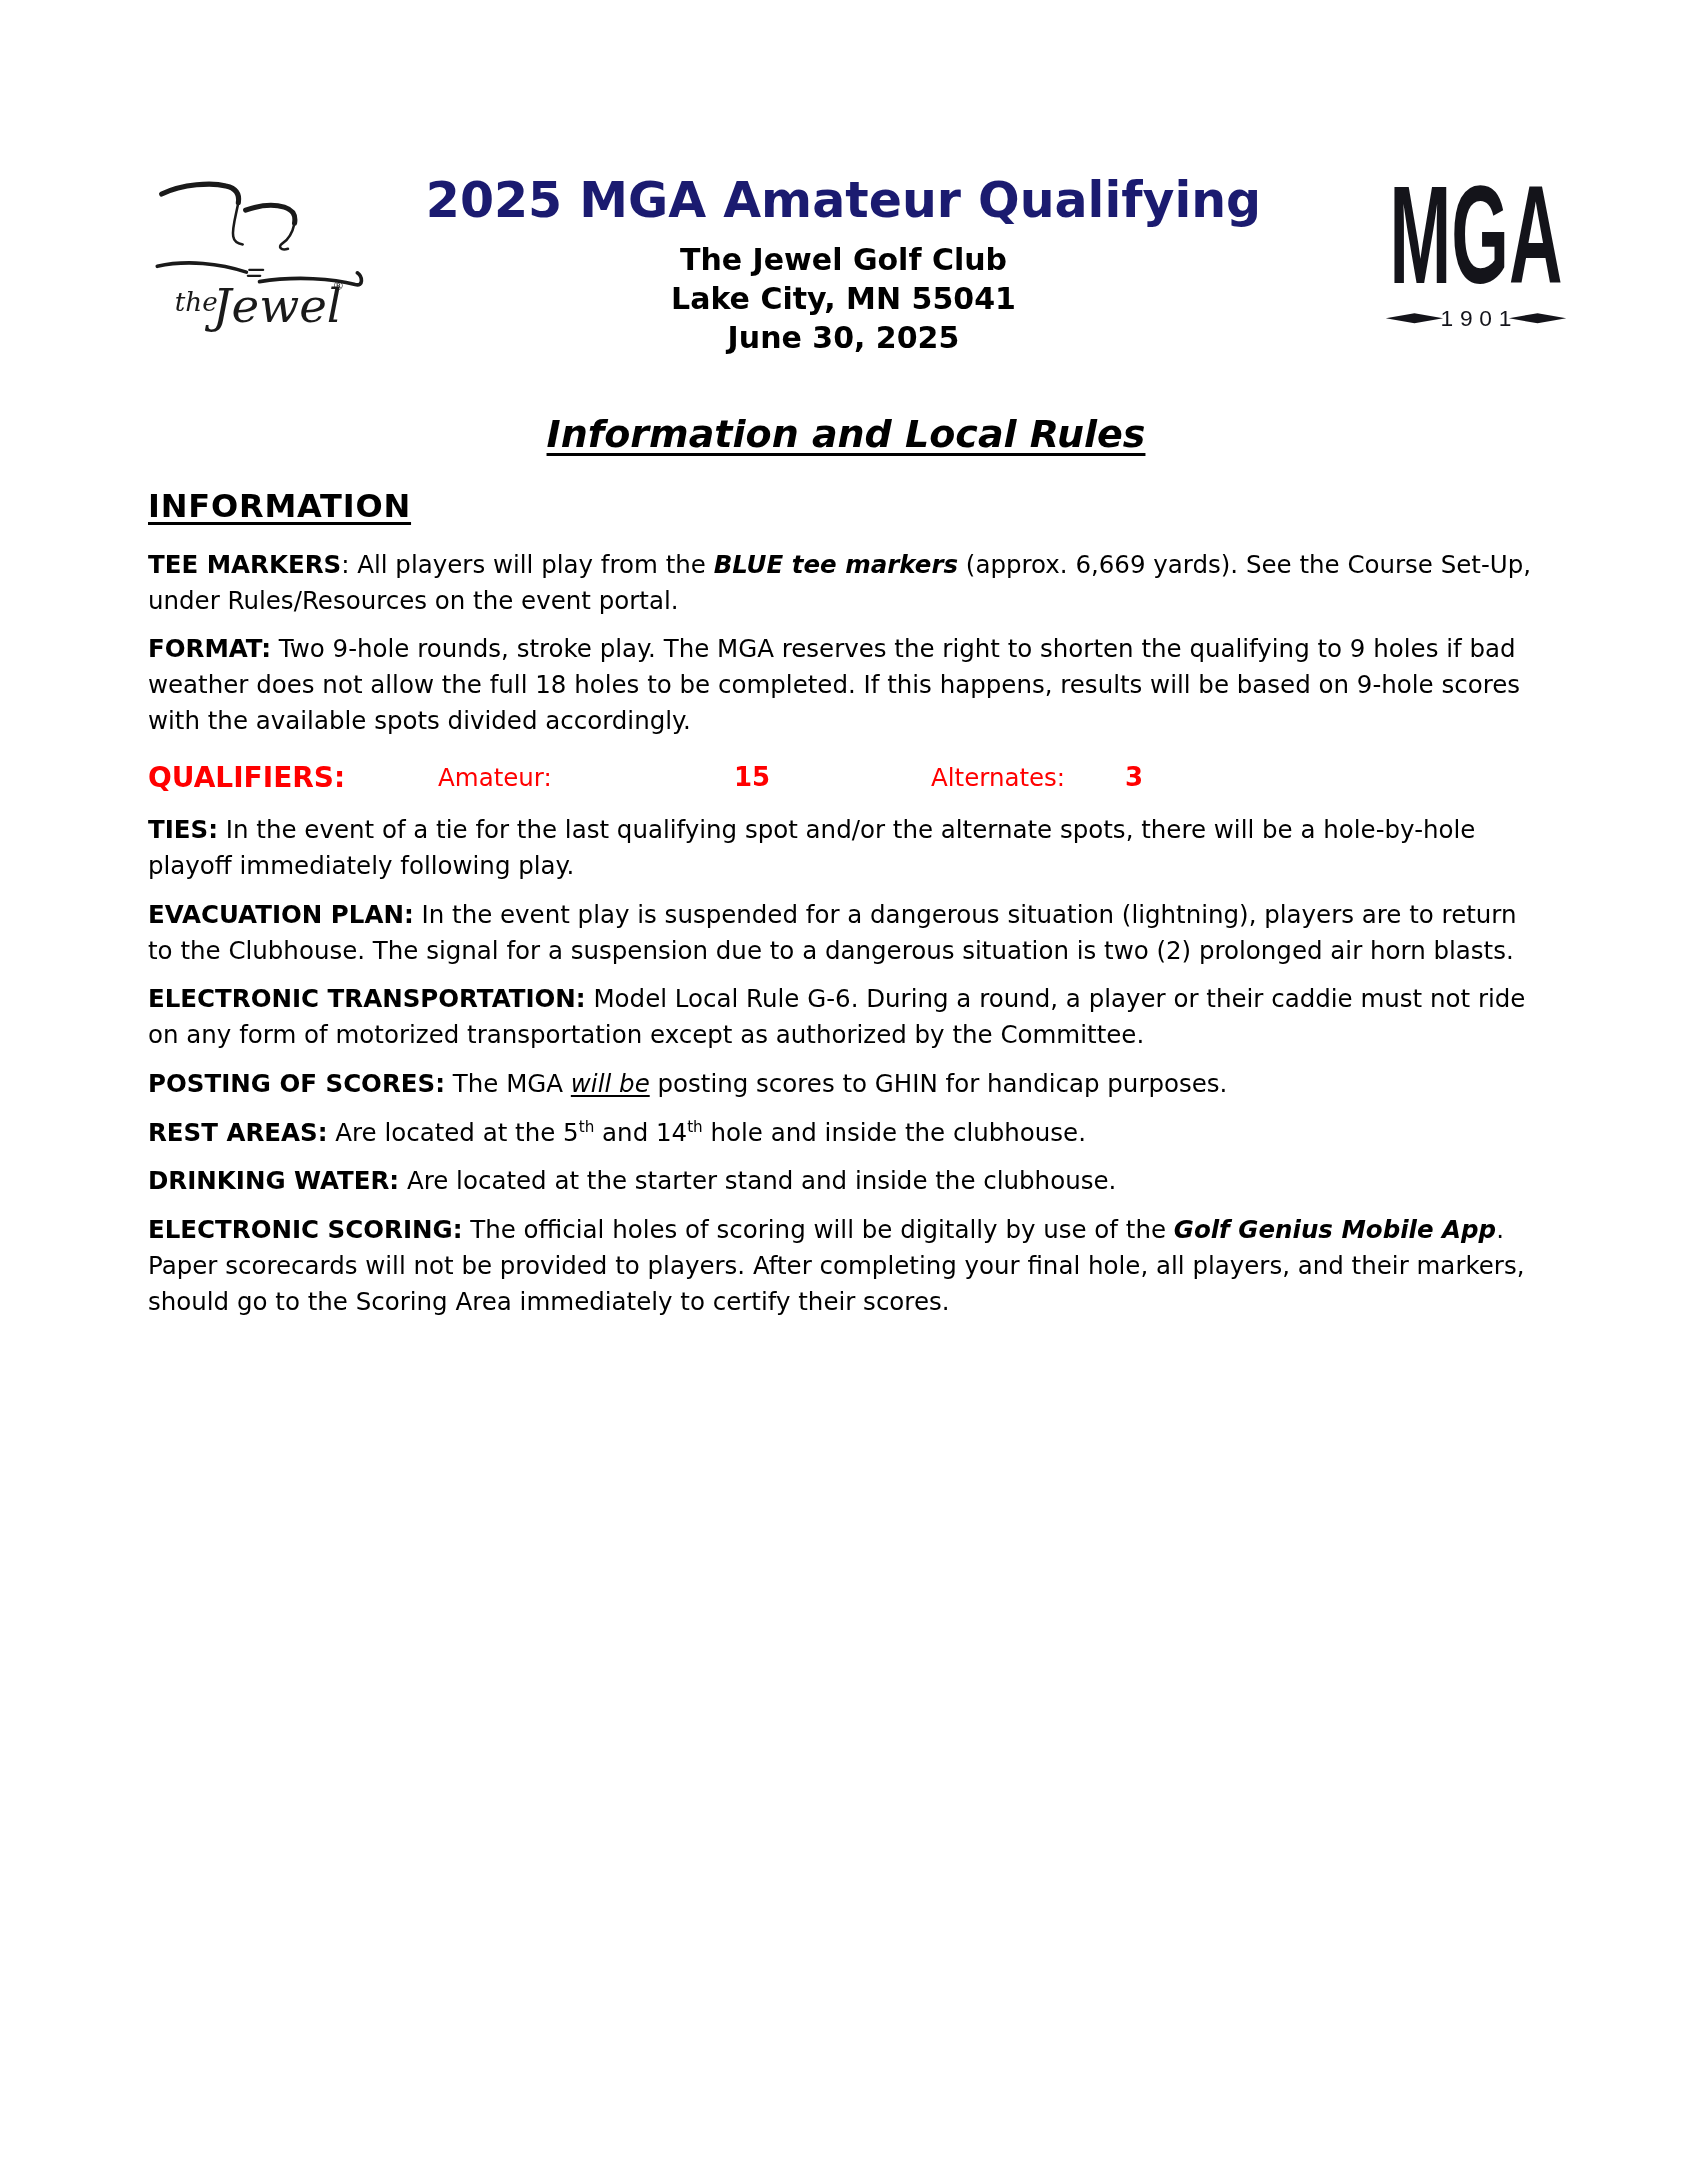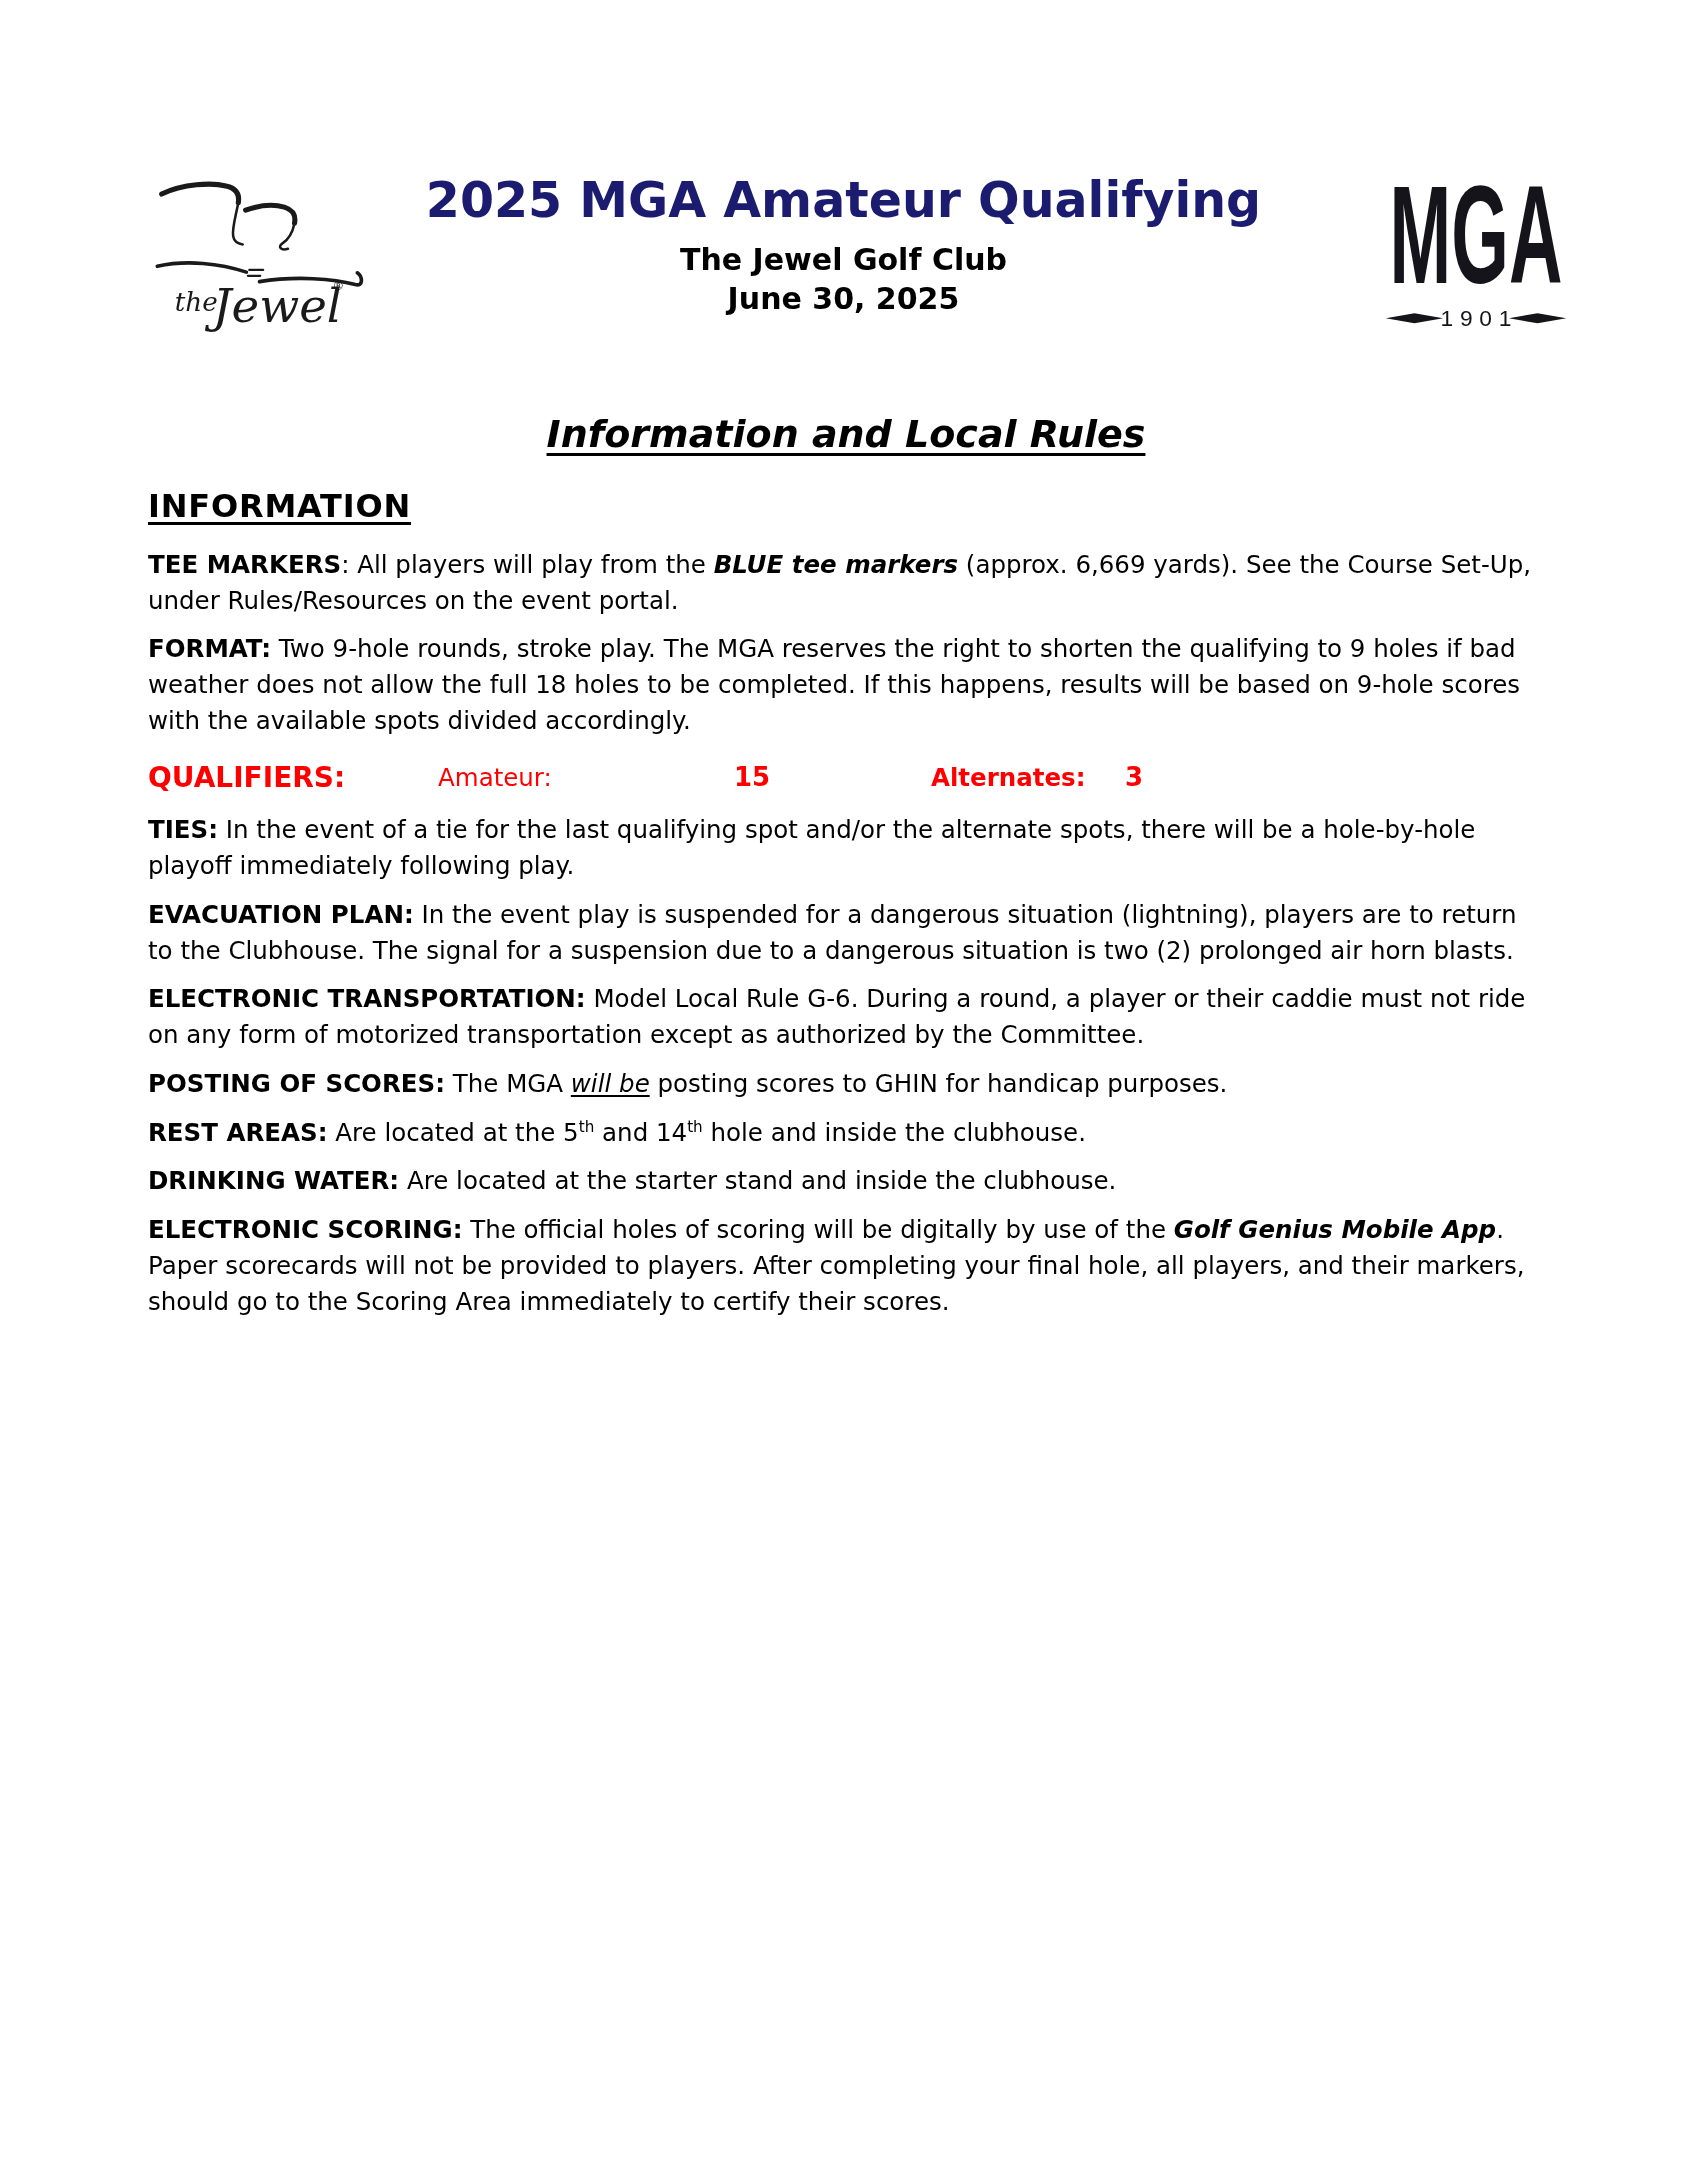--- a/index.html
+++ b/index.html
@@ -74,21 +74,21 @@
     height: 39px;
     margin: 18.6px 0 15px 0;
     color: var(--accent-red, #ff0000);
     font-size: 24.5px;
     line-height: 39px;
   }
   .qualifiers-row > span { position: absolute; top: 0; white-space: nowrap; }
   .q-label  { left: 0;       font-size: 28px; font-weight: bold; }
   .q-am     { left: 290px; }
   .q-am-n   { left: 586px;   font-weight: bold; font-size: 26px; }
-  .q-alt    { left: 783px; font-weight: bold; }
+  .q-alt    { left: 783px; }
   .q-alt-n  { left: 977px;  font-weight: bold; font-size: 26px; }
 </style>
 </head>
 <body>
 
 <div class="page">
 
   <header class="doc-header">
 
     <div class="jewel-logo">
@@ -105,20 +105,21 @@
         </g>
         <text x="34" y="204" font-family="DejaVu Serif, serif" font-style="italic" font-size="36" fill="#1a1a1a">the</text>
         <text x="86" y="220" font-family="DejaVu Serif, serif" font-style="italic" font-size="64" fill="#1a1a1a">Jewel</text>
         <text x="250" y="176" font-family="DejaVu Serif, serif" font-size="16" fill="#1a1a1a">®</text>
       </svg>
     </div>
 
     <div class="header-center">
       <h1 class="doc-title">2025 MGA Amateur Qualifying</h1>
       <div class="venue-line">The Jewel Golf Club</div>
+      <div class="venue-line">Lake City, MN 55041</div>
       <div class="venue-line">June 30, 2025</div>
     </div>
 
     <div class="mga-logo">
       <svg viewBox="0 0 230 200">
         <text x="115" y="130" text-anchor="middle" font-family="Liberation Sans, sans-serif" font-weight="bold" font-size="165" textLength="205" lengthAdjust="spacingAndGlyphs" fill="#14141a">MGA</text>
         <polygon points="8,172 42,166 76,172 42,178" fill="#14141a"></polygon>
         <polygon points="154,172 188,166 222,172 188,178" fill="#14141a"></polygon>
         <text x="119" y="181" text-anchor="middle" font-family="Liberation Sans, sans-serif" font-size="27" letter-spacing="8" fill="#14141a">1901</text>
       </svg>

